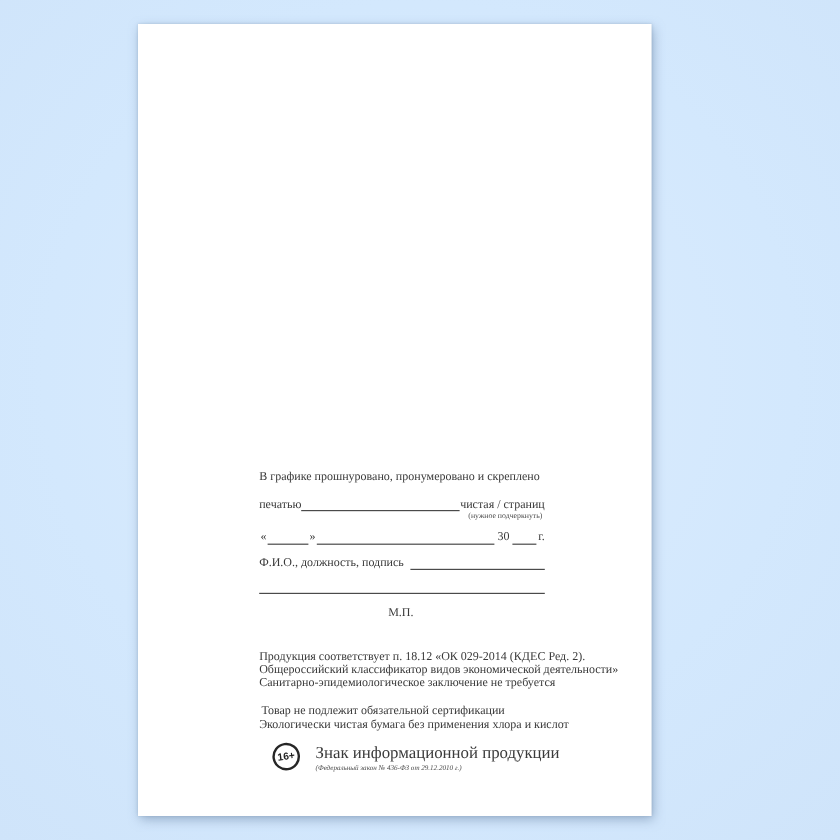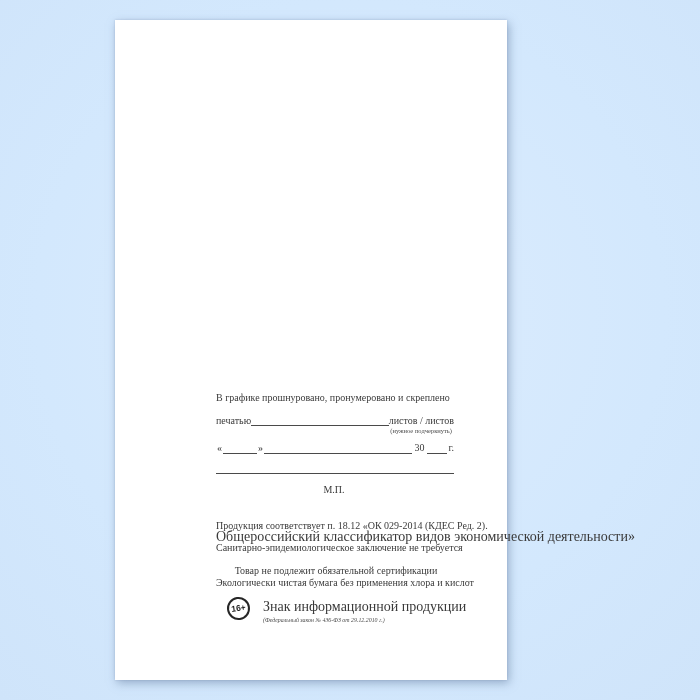--- a/index.html
+++ b/index.html
@@ -14,21 +14,21 @@
   .stage {
     position: relative;
     width: 700px;
     height: 700px;
     background: radial-gradient(circle at 50% 45%, #dcecfd 0%, #d3e8fd 60%, #cfe4fa 100%);
   }
   .paper {
     position: absolute;
     left: 115px;
     top: 20px;
-    width: 392px;
+    width: 428px;
     height: 660px;
     background: #ffffff;
     box-shadow: 2px 3px 9px rgba(100, 125, 160, 0.55), 0 0 2px rgba(120, 140, 170, 0.35);
   }
   .content {
     position: absolute;
     left: 101px;
     top: 372px;
     width: 238px;
     color: #3a3a3a;
@@ -67,24 +67,24 @@
     margin-top: 10px;
     text-align: center;
     padding-right: 2px;
   }
   .paragraph { margin-top: 25px; }
   .cert-line {
     font-size: 10px;
     line-height: 11px;
     white-space: nowrap;
   }
-  .cert-line.small { font-size: 14px; }
+  .cert-line.small { font-size: 10px; }
   .italic { font-style: italic; }
   .san-line { }
-  .tov-line { margin-top: 12px; padding-left: 2px; text-align: center; }
+  .tov-line { margin-top: 12px; padding-left: 2px; }
   .eco-line { margin-top: 1px; }
   .age-row {
     margin-top: 9px;
     display: flex;
     align-items: flex-start;
     margin-left: 11px;
   }
   .age-badge {
     width: 19px;
     height: 19px;
@@ -115,35 +115,39 @@
 
 <div class="stage">
   <div class="paper">
     <div class="content">
 
       <div class="line-title">В графике прошнуровано, пронумеровано и скреплено</div>
 
       <div class="row row-seal">
         <span>печатью</span>
         <span class="fill"></span>
-        <span>листов / листов</span>
+        <span>чистая / страниц</span>
       </div>
 
       <div class="note-row">(нужное подчеркнуть)</div>
 
       <div class="row row-date">
         <span class="q">«</span>
         <span class="fill fill-fixed-34"></span>
         <span class="q">»</span>
         <span class="fill"></span>
         <span class="yr">30</span>
         <span class="fill fill-fixed-20"></span>
         <span class="g">г.</span>
       </div>
 
+      <div class="row row-sign">
+        <span class="lbl">Ф.И.О., должность, подпись</span>
+        <span class="fill"></span>
+      </div>
 
       <div class="row row-blank">
         <span class="fill"></span>
       </div>
 
       <div class="row-mp">М.П.</div>
 
       <div class="paragraph">
         <div class="cert-line">Продукция соответствует п. 18.12 «ОК 029-2014 (КДЕС Ред. 2).</div>
         <div class="cert-line small">Общероссийский классификатор видов экономической деятельности»</div>

